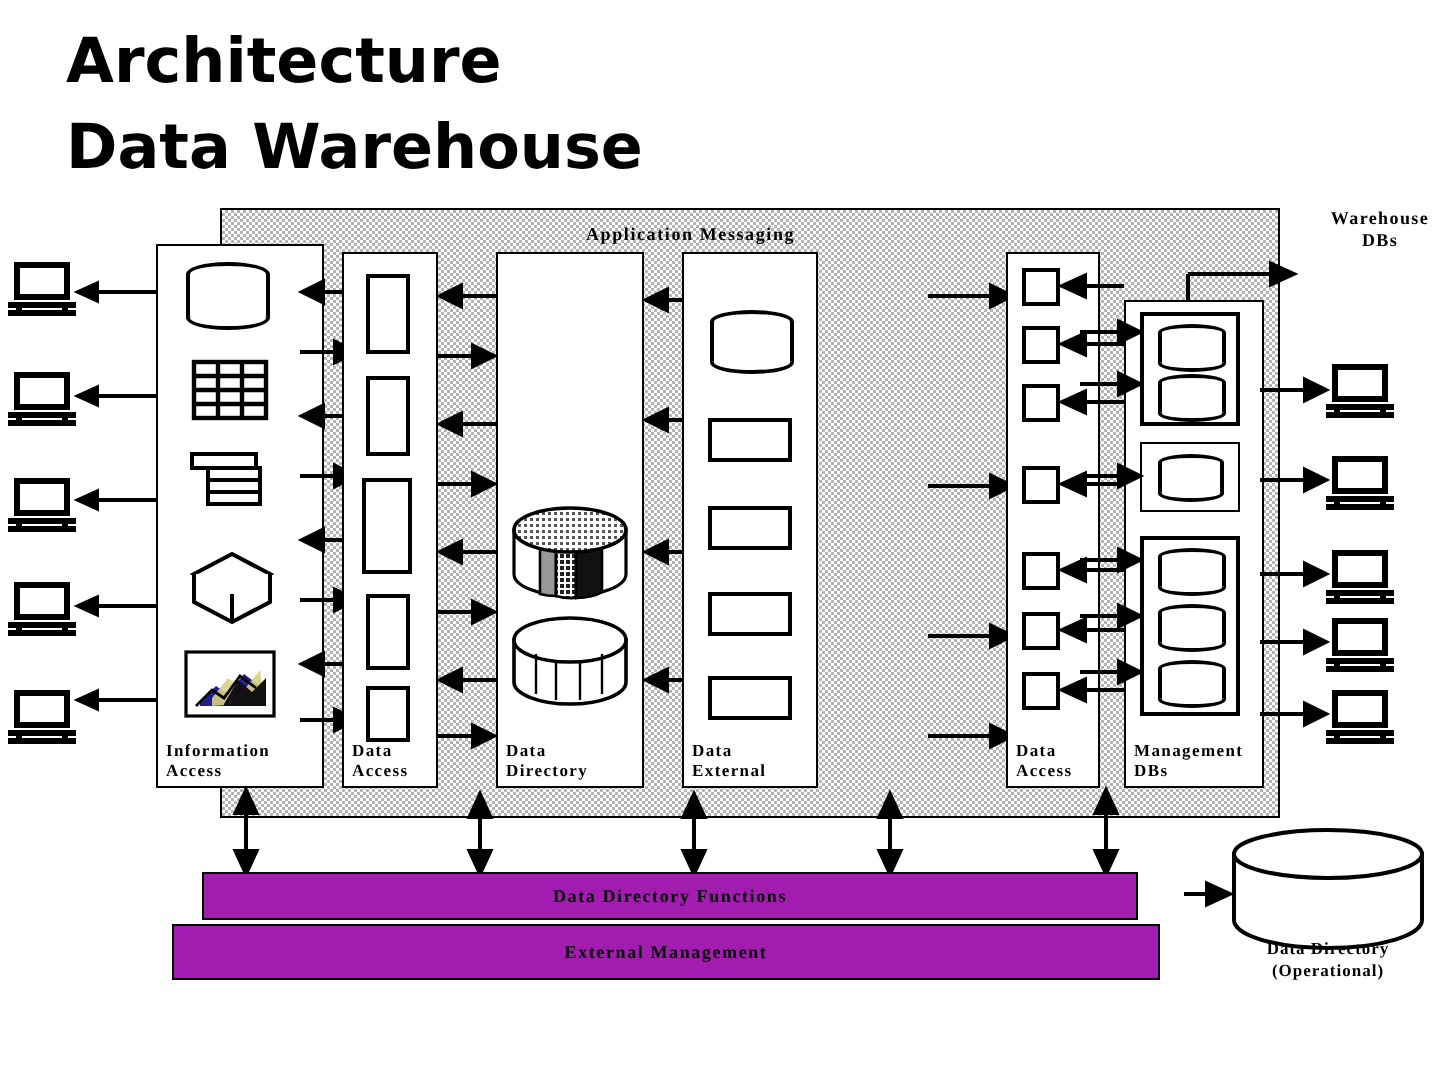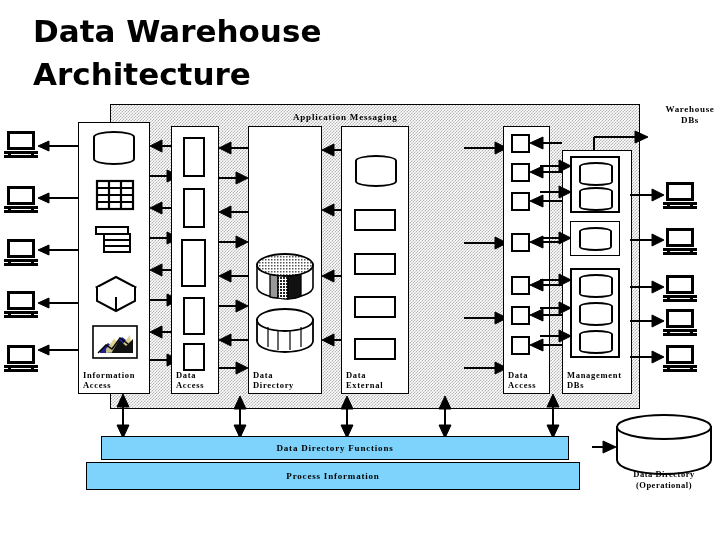--- a/index.html
+++ b/index.html
@@ -59,35 +59,35 @@
              border-left:2px solid #000;border-right:2px solid #000;background:#fff;box-sizing:border-box;}
   .cyl .bot{position:absolute;left:0;bottom:0;width:100%;height:36%;
             border:2px solid #000;border-radius:50%;background:#fff;box-sizing:border-box;
             clip-path:inset(45% 0 0 0);}
 
   .vrect{position:absolute;border:2.4px solid #000;background:#fff;box-sizing:border-box;}
   .hrect{position:absolute;border:2.2px solid #000;background:#fff;box-sizing:border-box;}
   .sqr{position:absolute;border:2.4px solid #000;background:#fff;box-sizing:border-box;}
   .grp{position:absolute;border:2.4px solid #000;background:#fff;box-sizing:border-box;}
 
-  .bar{position:absolute;border:1.8px solid #000;background:#7dd3fc;box-sizing:border-box;
+  .bar{position:absolute;border:1.8px solid #000;background:#a21caf;box-sizing:border-box;
        display:flex;align-items:center;justify-content:center;
        font-size:9px;font-weight:bold;letter-spacing:.8px;}
 
   svg{display:block;overflow:visible;}
   .ar{fill:#000;stroke:#000;}
 </style>
 </head>
 <body>
 
 <div id="root">
 
   <div class="title">
+    <div>Architecture</div>
     <div>Data Warehouse</div>
-    <div>Architecture</div>
   </div>
 
   <div class="abs stipple" style="left:110px;top:104px;width:530px;height:305px;border:1.6px solid #000;box-sizing:border-box;"></div>
 
   <div class="band-label" style="left:245px;top:112px;padding-left:48px;">Application Messaging</div>
 
   <div class="abs" style="left:660px;top:104px;width:60px;text-align:center;font-size:9px;font-weight:bold;letter-spacing:.7px;line-height:1.25;">
     <div>Warehouse</div>
       <div>DBs</div>
   </div>
@@ -136,21 +136,21 @@
       <polygon points="0,175 11,170 11,180"></polygon>
       <polygon points="0,222 11,217 11,227"></polygon>
       <line x1="10" y1="18" x2="42" y2="18" stroke="#000" stroke-width="2"></line>
       <line x1="10" y1="70" x2="42" y2="70" stroke="#000" stroke-width="2"></line>
       <line x1="10" y1="122" x2="42" y2="122" stroke="#000" stroke-width="2"></line>
       <line x1="10" y1="175" x2="42" y2="175" stroke="#000" stroke-width="2"></line>
       <line x1="10" y1="222" x2="42" y2="222" stroke="#000" stroke-width="2"></line>
     </g>
   </svg>
 
-  <div class="panel" style="left:78px;top:122px;width:72px;height:272px;">
+  <div class="panel" style="left:78px;top:122px;width:84px;height:272px;">
     <div class="panel-label">
       <div>Information</div>
       <div>Access</div>
     </div>
   </div>
 
   <div class="cyl" style="left:93px;top:131px;width:42px;height:34px;">
     <div class="top"></div>
       <div class="body"></div>
       <div class="bot"></div>
@@ -488,21 +488,21 @@
       <line x1="468" y1="4" x2="468" y2="40" stroke="#000" stroke-width="2"></line>
       <polygon points="468,44 462,31 474,31"></polygon>
         <polygon points="468,0 462,13 474,13"></polygon>
     </g>
   </svg>
 
   <div class="bar" style="left:101px;top:436px;width:468px;height:24px;">
     <span>Data Directory Functions</span>
   </div>
   <div class="bar" style="left:86px;top:462px;width:494px;height:28px;">
-    <span>Process Information</span>
+    <span>External Management</span>
   </div>
 
   <svg class="abs" style="left:614px;top:414px;" width="100" height="62">
     <path d="M3,13 L3,46 A47,14 0 0 0 97,46 L97,13 Z" fill="#fff" stroke="#000" stroke-width="2"></path>
     <ellipse cx="50" cy="13" rx="47" ry="12" fill="#fff" stroke="#000" stroke-width="2"></ellipse>
   </svg>
   <div class="abs" style="left:614px;top:432px;width:100px;text-align:center;font-size:8.5px;font-weight:bold;line-height:1.35;letter-spacing:.5px;margin-top:37px;">
     <div>Data Directory</div>
     <div>(Operational)</div>
   </div>

